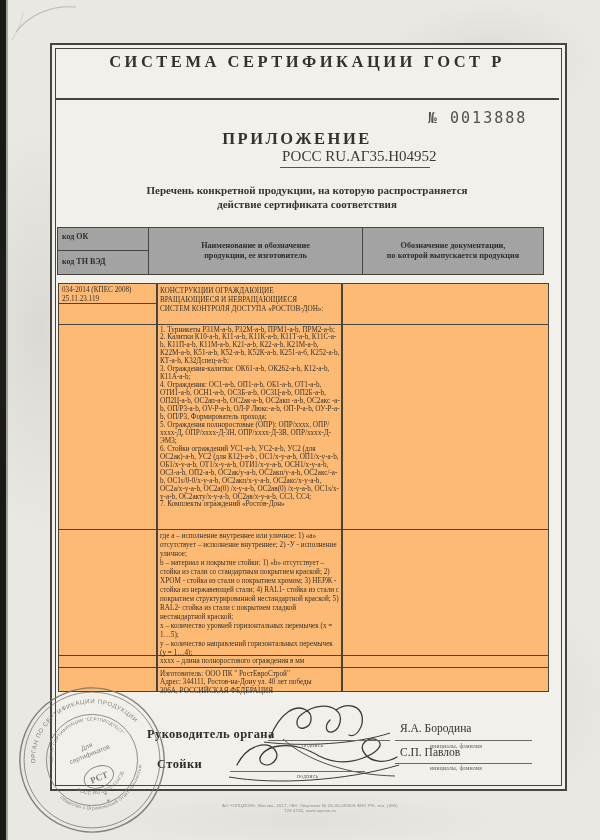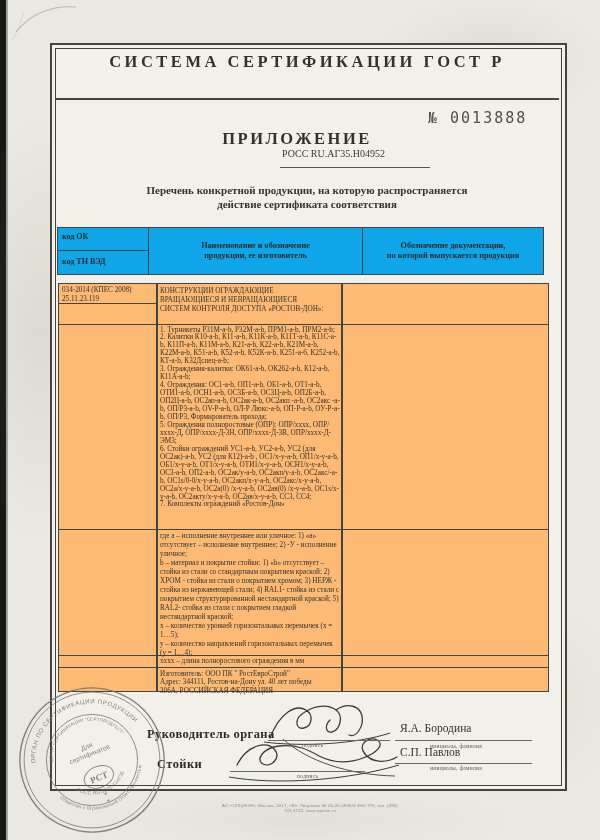--- a/index.html
+++ b/index.html
@@ -22,26 +22,26 @@
   .frame{left:50px;top:43px;width:513px;height:744px;border:2px solid #45443e;background:#f2f0ea;}
   .frame-inner{position:absolute;inset:3px;border:1px solid #45443e;}
   .header-rule{left:55px;top:98px;width:504px;height:2px;background:#45443e;}
 
   
   .doc-title{left:52px;top:52px;width:510px;font-size:16.5px;font-weight:bold;letter-spacing:3.5px;color:#32312c;}
   .doc-subtitle{left:56px;top:75px;width:502px;font-size:10.8px;font-weight:bold;letter-spacing:.2px;color:#34332e;}
   .doc-number{left:428px;top:109px;font-family:"DejaVu Sans Mono",monospace;font-size:15px;letter-spacing:2px;color:#51504b;}
   .appendix{left:52px;top:129px;width:490px;font-size:16.5px;font-weight:bold;letter-spacing:2.5px;color:#32312c;}
   .cert-label{left:152px;top:152px;font-size:12px;font-weight:bold;color:#34332e;}
-  .cert-value{left:282px;top:148px;font-size:10px;color:#3a3934;}
+  .cert-value{left:282px;top:148px;font-size:15px;color:#3a3934;}
   .cert-underline{left:280px;top:167px;width:150px;height:1px;background:#55544e;}
   .intro{left:70px;top:184px;width:474px;font-size:11px;font-weight:bold;line-height:13.5px;color:#34332e;}
 
   
-  .th-box{left:57px;top:227px;width:485px;height:46px;border:1.5px solid #45443e;display:flex;background:#0ea5e9;justify-content:space-between;}
+  .th-box{left:57px;top:227px;width:485px;height:46px;border:1.5px solid #45443e;display:flex;background:#a3a3a3;justify-content:space-between;}
   .th-c1{width:90px;border-right:1.5px solid #45443e;position:relative;}
   .th-c1a{position:absolute;left:4px;top:4px;font-size:8px;font-weight:bold;}
   .th-c1rule{position:absolute;left:0;top:22px;width:100%;height:1px;background:#45443e;}
   .th-c1b{position:absolute;left:4px;top:29px;font-size:8px;font-weight:bold;}
   .th-c2{width:213px;border-right:1.5px solid #45443e;display:flex;align-items:center;justify-content:center;font-size:8.2px;font-weight:bold;line-height:10.5px;}
   .th-c3{flex:1;display:flex;align-items:center;justify-content:center;font-size:8.2px;font-weight:bold;line-height:10.5px;}
 
   
   .tb-box{left:58px;top:283px;width:489px;height:407px;border:1.5px solid #45443e;background:#fdba74;}
   .tb-v{position:absolute;top:0;bottom:0;width:1.5px;background:#45443e;}

